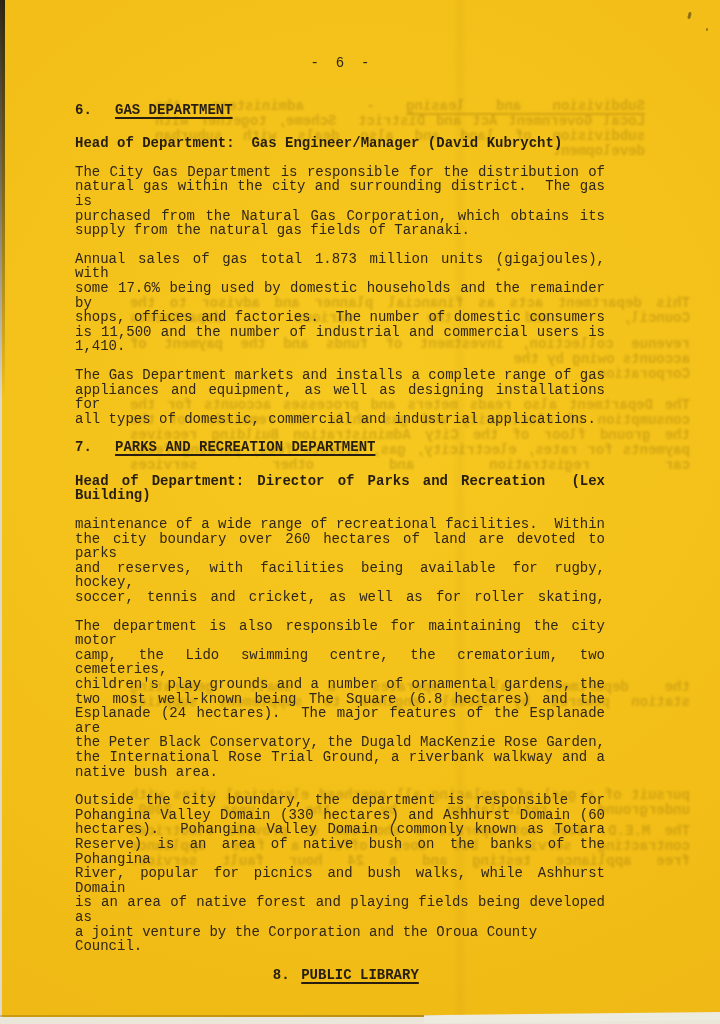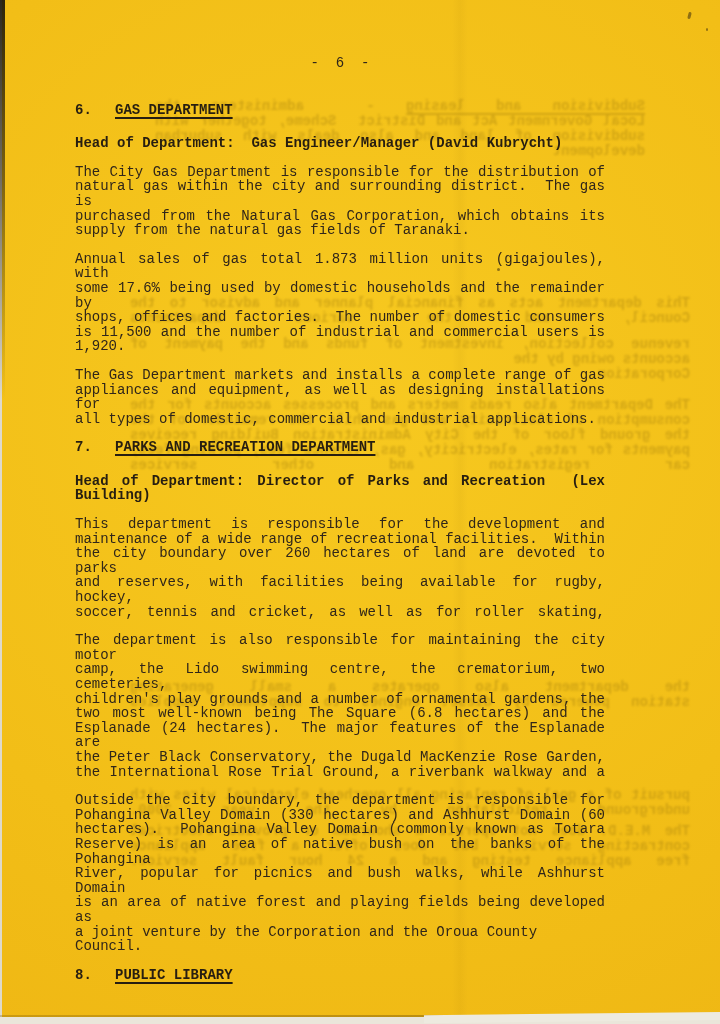--- a/index.html
+++ b/index.html
@@ -23,21 +23,21 @@
   .speck{position:absolute;border-radius:50%;background:rgba(60,45,15,.55);}
   .speck.s1{left:688px;top:12px;width:3px;height:7px;border-radius:2px;transform:rotate(14deg);}
   .speck.s2{left:706px;top:28px;width:2px;height:3px;}
   .speck.s3{left:497px;top:268px;width:3px;height:3px;}
 
   
   .doc{position:absolute;left:75px;top:56px;width:530px;font-size:14px;line-height:14.6px;}
   .pagenum{text-align:center;white-space:pre;margin-bottom:32px;}
   .section{margin:0;}
   .section + .section{margin-top:14px;}
-  .section.last-sec{margin-top:10px;}
+  .section.last-sec{margin-top:10px;text-align:center;}
   .sec-heading{font-weight:bold;color:#271e11;margin-bottom:19px;}
   .sec-num{display:inline-block;min-width:40px;}
   .sec-title{text-decoration:underline;text-decoration-thickness:2px;text-underline-offset:3px;}
   .head-block{font-weight:bold;color:#271e11;margin-bottom:14px;}
   .para{margin-bottom:14px;}
   .line{text-align:justify;text-align-last:justify;min-height:14.6px;}
   .line.last{text-align:left;text-align-last:left;}
 
   
   .ghost{position:absolute;left:130px;width:560px;transform:scaleX(-1);
@@ -102,49 +102,49 @@
             <div class="line">The City Gas Department is responsible for the distribution of</div>
             <div class="line">natural gas within the city and surrounding district.&nbsp; The gas is</div>
             <div class="line">purchased from the Natural Gas Corporation, which obtains its</div>
             <div class="line last">supply from the natural gas fields of Taranaki.</div>
           </div>
           <div class="para">
             <div class="line">Annual sales of gas total 1.873 million units (gigajoules), with</div>
             <div class="line">some 17.6% being used by domestic households and the remainder by</div>
             <div class="line">shops, offices and factories.&nbsp; The number of domestic consumers</div>
             <div class="line">is 11,500 and the number of industrial and commercial users is</div>
-            <div class="line last">1,920.</div>
+            <div class="line last">1,410.</div>
           </div>
           <div class="para">
             <div class="line">The Gas Department markets and installs a complete range of gas</div>
             <div class="line">appliances and equipment, as well as designing installations for</div>
             <div class="line last">all types of domestic, commercial and industrial applications.</div>
           </div>
         </div>
         <div class="section">
           <div class="sec-heading"><span class="sec-num">7.</span><span class="sec-title">PARKS AND RECREATION DEPARTMENT</span></div>
           <div class="head-block">
             <div class="line">Head of Department: Director of Parks and Recreation&nbsp; (Lex</div>
             <div class="line last">Building)</div>
           </div>
           <div class="para">
-            <div class="line">This department is responsible for the development and</div>
             <div class="line">maintenance of a wide range of recreational facilities.&nbsp; Within</div>
             <div class="line">the city boundary over 260 hectares of land are devoted to parks</div>
             <div class="line">and reserves, with facilities being available for rugby, hockey,</div>
             <div class="line">soccer, tennis and cricket, as well as for roller skating,</div>
           </div>
           <div class="para">
             <div class="line">The department is also responsible for maintaining the city motor</div>
             <div class="line">camp, the Lido swimming centre, the crematorium, two cemeteries,</div>
             <div class="line">children's play grounds and a number of ornamental gardens, the</div>
             <div class="line">two most well-known being The Square (6.8 hectares) and the</div>
             <div class="line">Esplanade (24 hectares).&nbsp; The major features of the Esplanade are</div>
             <div class="line">the Peter Black Conservatory, the Dugald MacKenzie Rose Garden,</div>
             <div class="line">the International Rose Trial Ground, a riverbank walkway and a</div>
+            <div class="line last">native bush area.</div>
           </div>
           <div class="para">
             <div class="line">Outside the city boundary, the department is responsible for</div>
             <div class="line">Pohangina Valley Domain (330 hectares) and Ashhurst Domain (60</div>
             <div class="line">hectares).&nbsp; Pohangina Valley Domain (commonly known as Totara</div>
             <div class="line">Reserve) is an area of native bush on the banks of the Pohangina</div>
             <div class="line">River, popular for picnics and bush walks, while Ashhurst Domain</div>
             <div class="line">is an area of native forest and playing fields being developed as</div>
             <div class="line last">a joint venture by the Corporation and the Oroua County Council.</div>
           </div>

